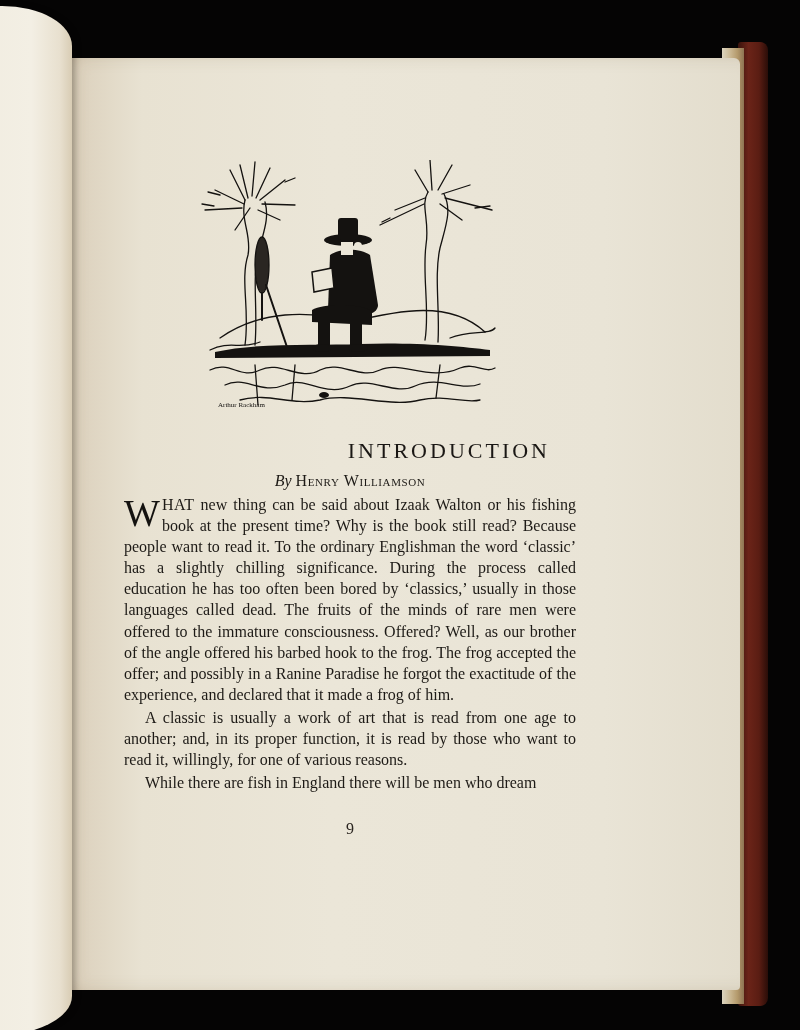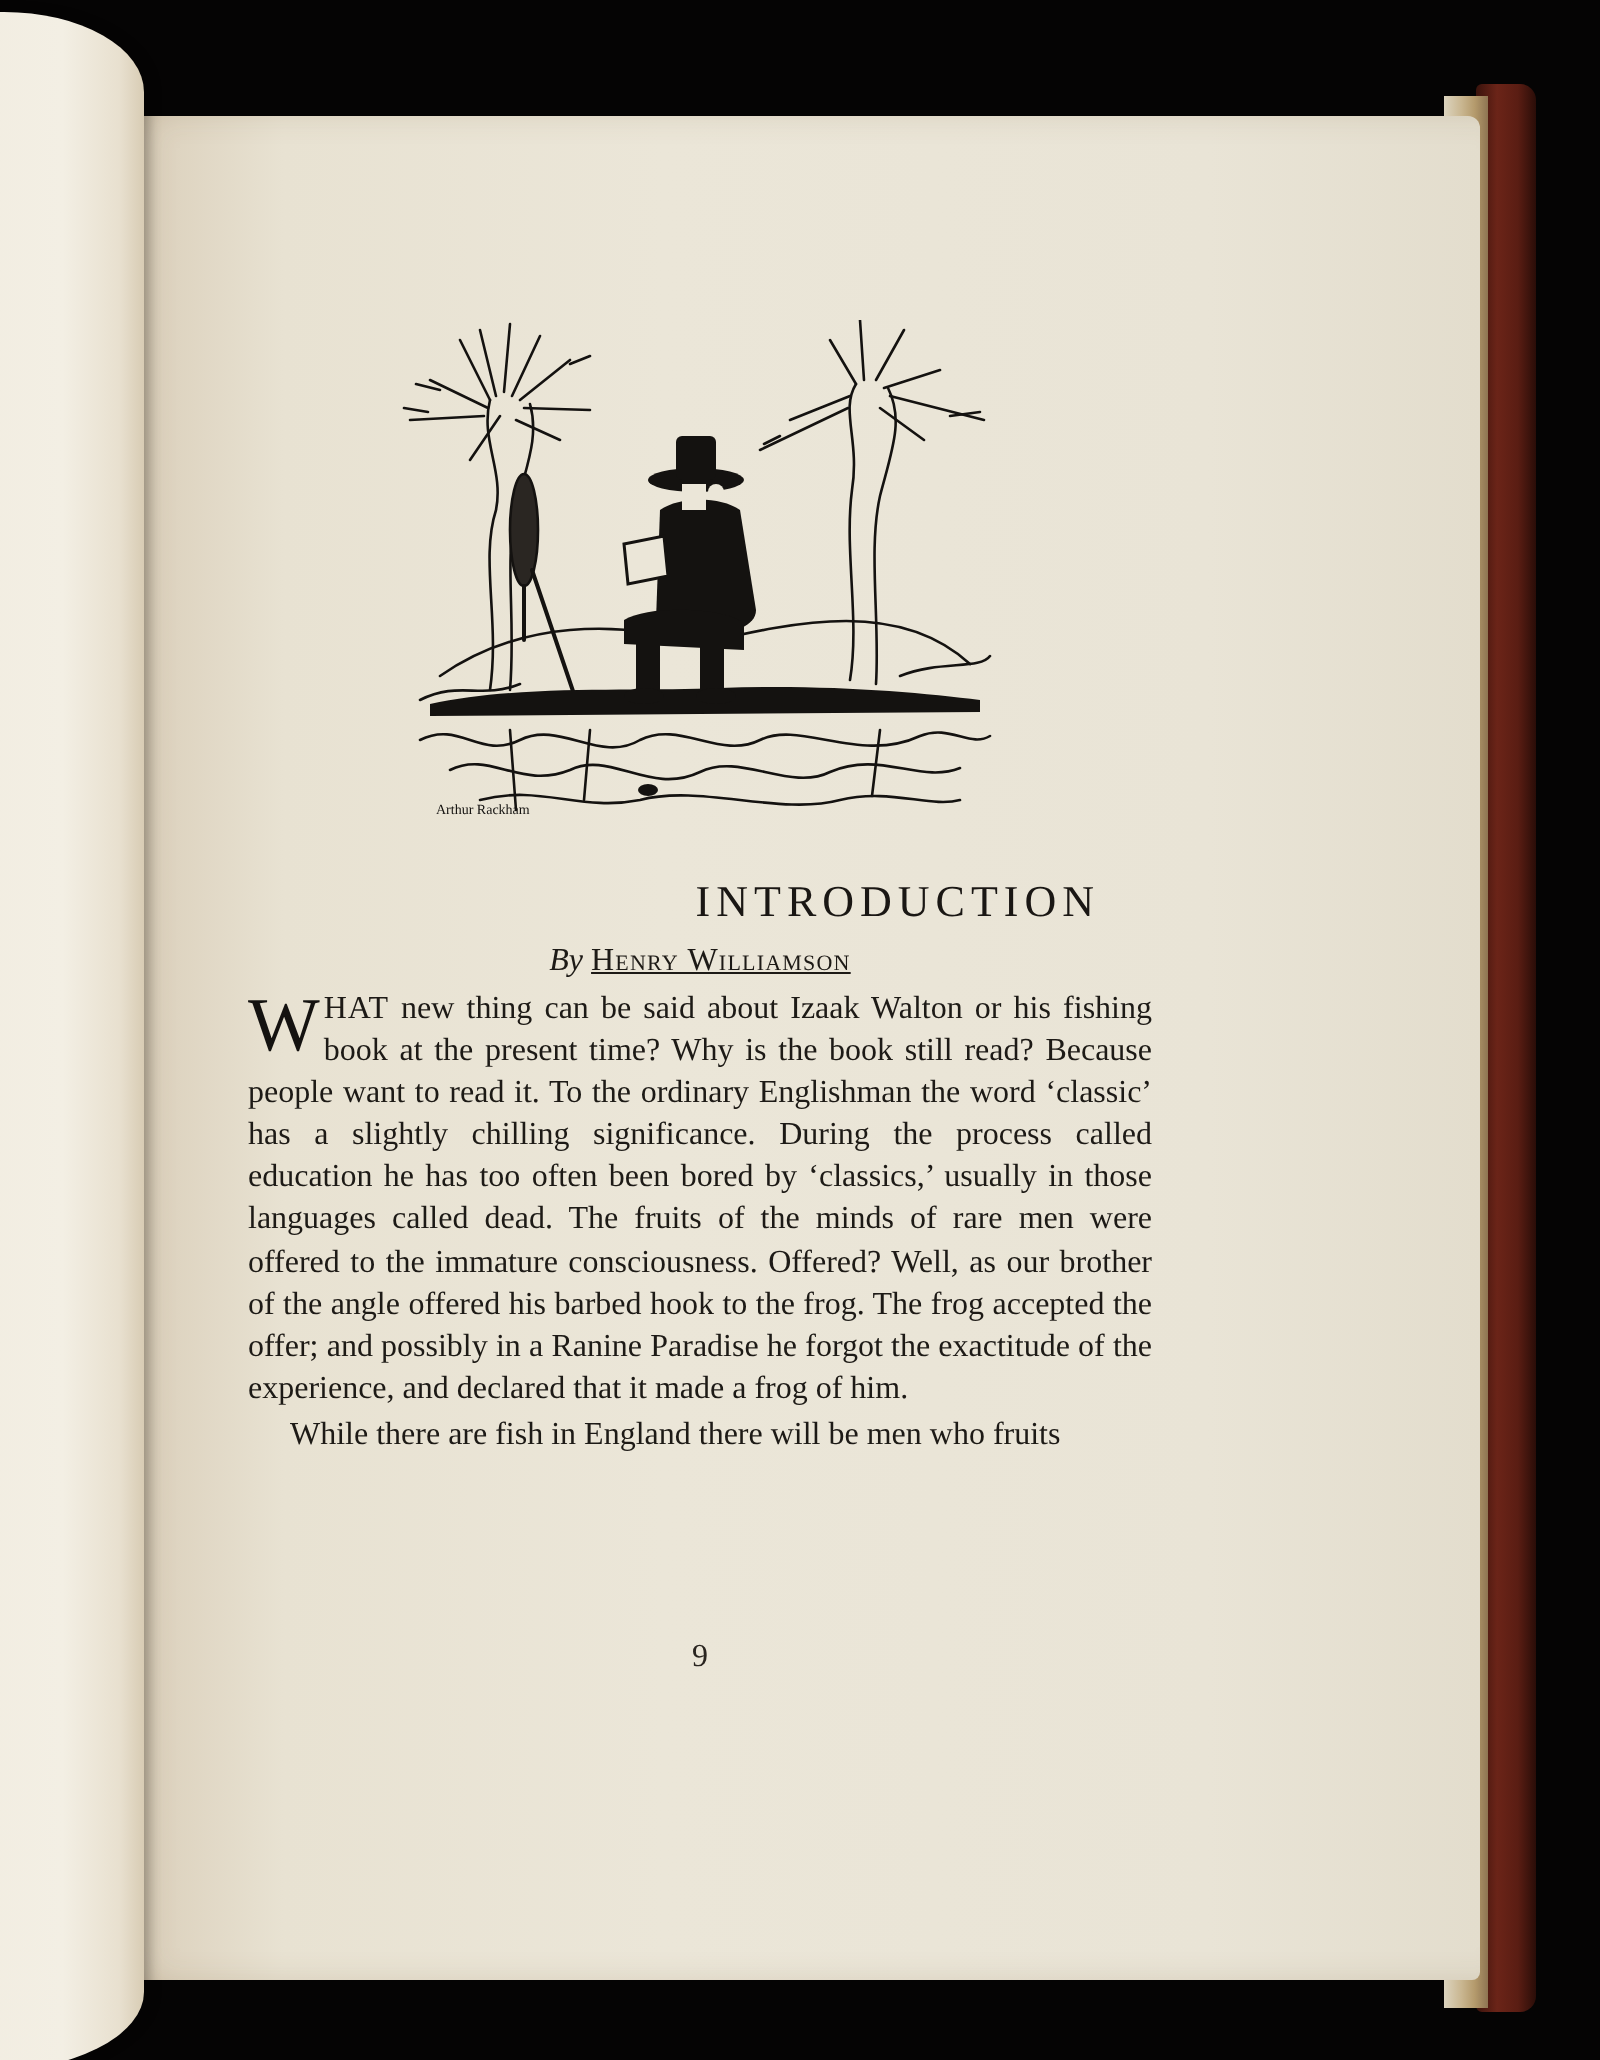--- a/index.html
+++ b/index.html
@@ -34,21 +34,21 @@
     }
     .title {
       position: absolute; left: 150px; top: 438px; width: 400px; text-align: right;
       font-size: 22px; letter-spacing: 3px; color: #1a1714;
     }
     .byline {
       position: absolute; left: 150px; top: 472px; width: 400px; text-align: center;
       font-size: 16px; color: #1d1a16;
     }
     .byline .by { font-style: italic; }
-    .byline .name { font-variant: small-caps; letter-spacing: 0.6px; text-decoration: underline; }
+    .byline .name { font-variant: small-caps; letter-spacing: 0.6px; }
     .body-text {
       position: absolute; left: 124px; top: 494px; width: 452px;
       font-size: 16px; line-height: 21.1px; color: #1d1a16;
       text-align: justify;
     }
     .body-text p { margin: 0; }
     .body-text p + p { text-indent: 21px; margin-top: 2px; }
     .dropcap {
       float: left; font-size: 38px; line-height: 30px; margin: 4px 2px 0 0;
       color: #141210;
@@ -117,16 +117,17 @@
 
 <div class="byline">
   <span class="by">By</span>
   <span class="name">Henry Williamson</span>
 </div>
 
 <div class="body-text">
   <p>
     <span class="dropcap">W</span><span class="lead-caps">HAT</span><span> new thing can be said about Izaak Walton or his fishing book at the present time?  Why is the book still read? Because people want to read it.  To the ordinary Englishman the word ‘classic’ has a slightly chilling significance.  During the process called education he has too often been bored by ‘classics,’ usually in those languages called dead.  The fruits of the minds of rare men were offered to the immature consciousness. Offered?  Well, as our brother of the angle offered his barbed hook to the frog.  The frog accepted the offer; and possibly in a Ranine Paradise he forgot the exactitude of the experience, and declared that it made a frog of him.</span>
   </p>
-  <p>While there are fish in England there will be men who fruits</p>
+  <p>A classic is usually a work of art that is read from one age to another; and, in its proper function, it is read by those who want to read it, willingly, for one of various reasons.</p>
+  <p>While there are fish in England there will be men who dream</p>
 </div>
 
 <div class="folio">9</div>
 
 </body></html>

